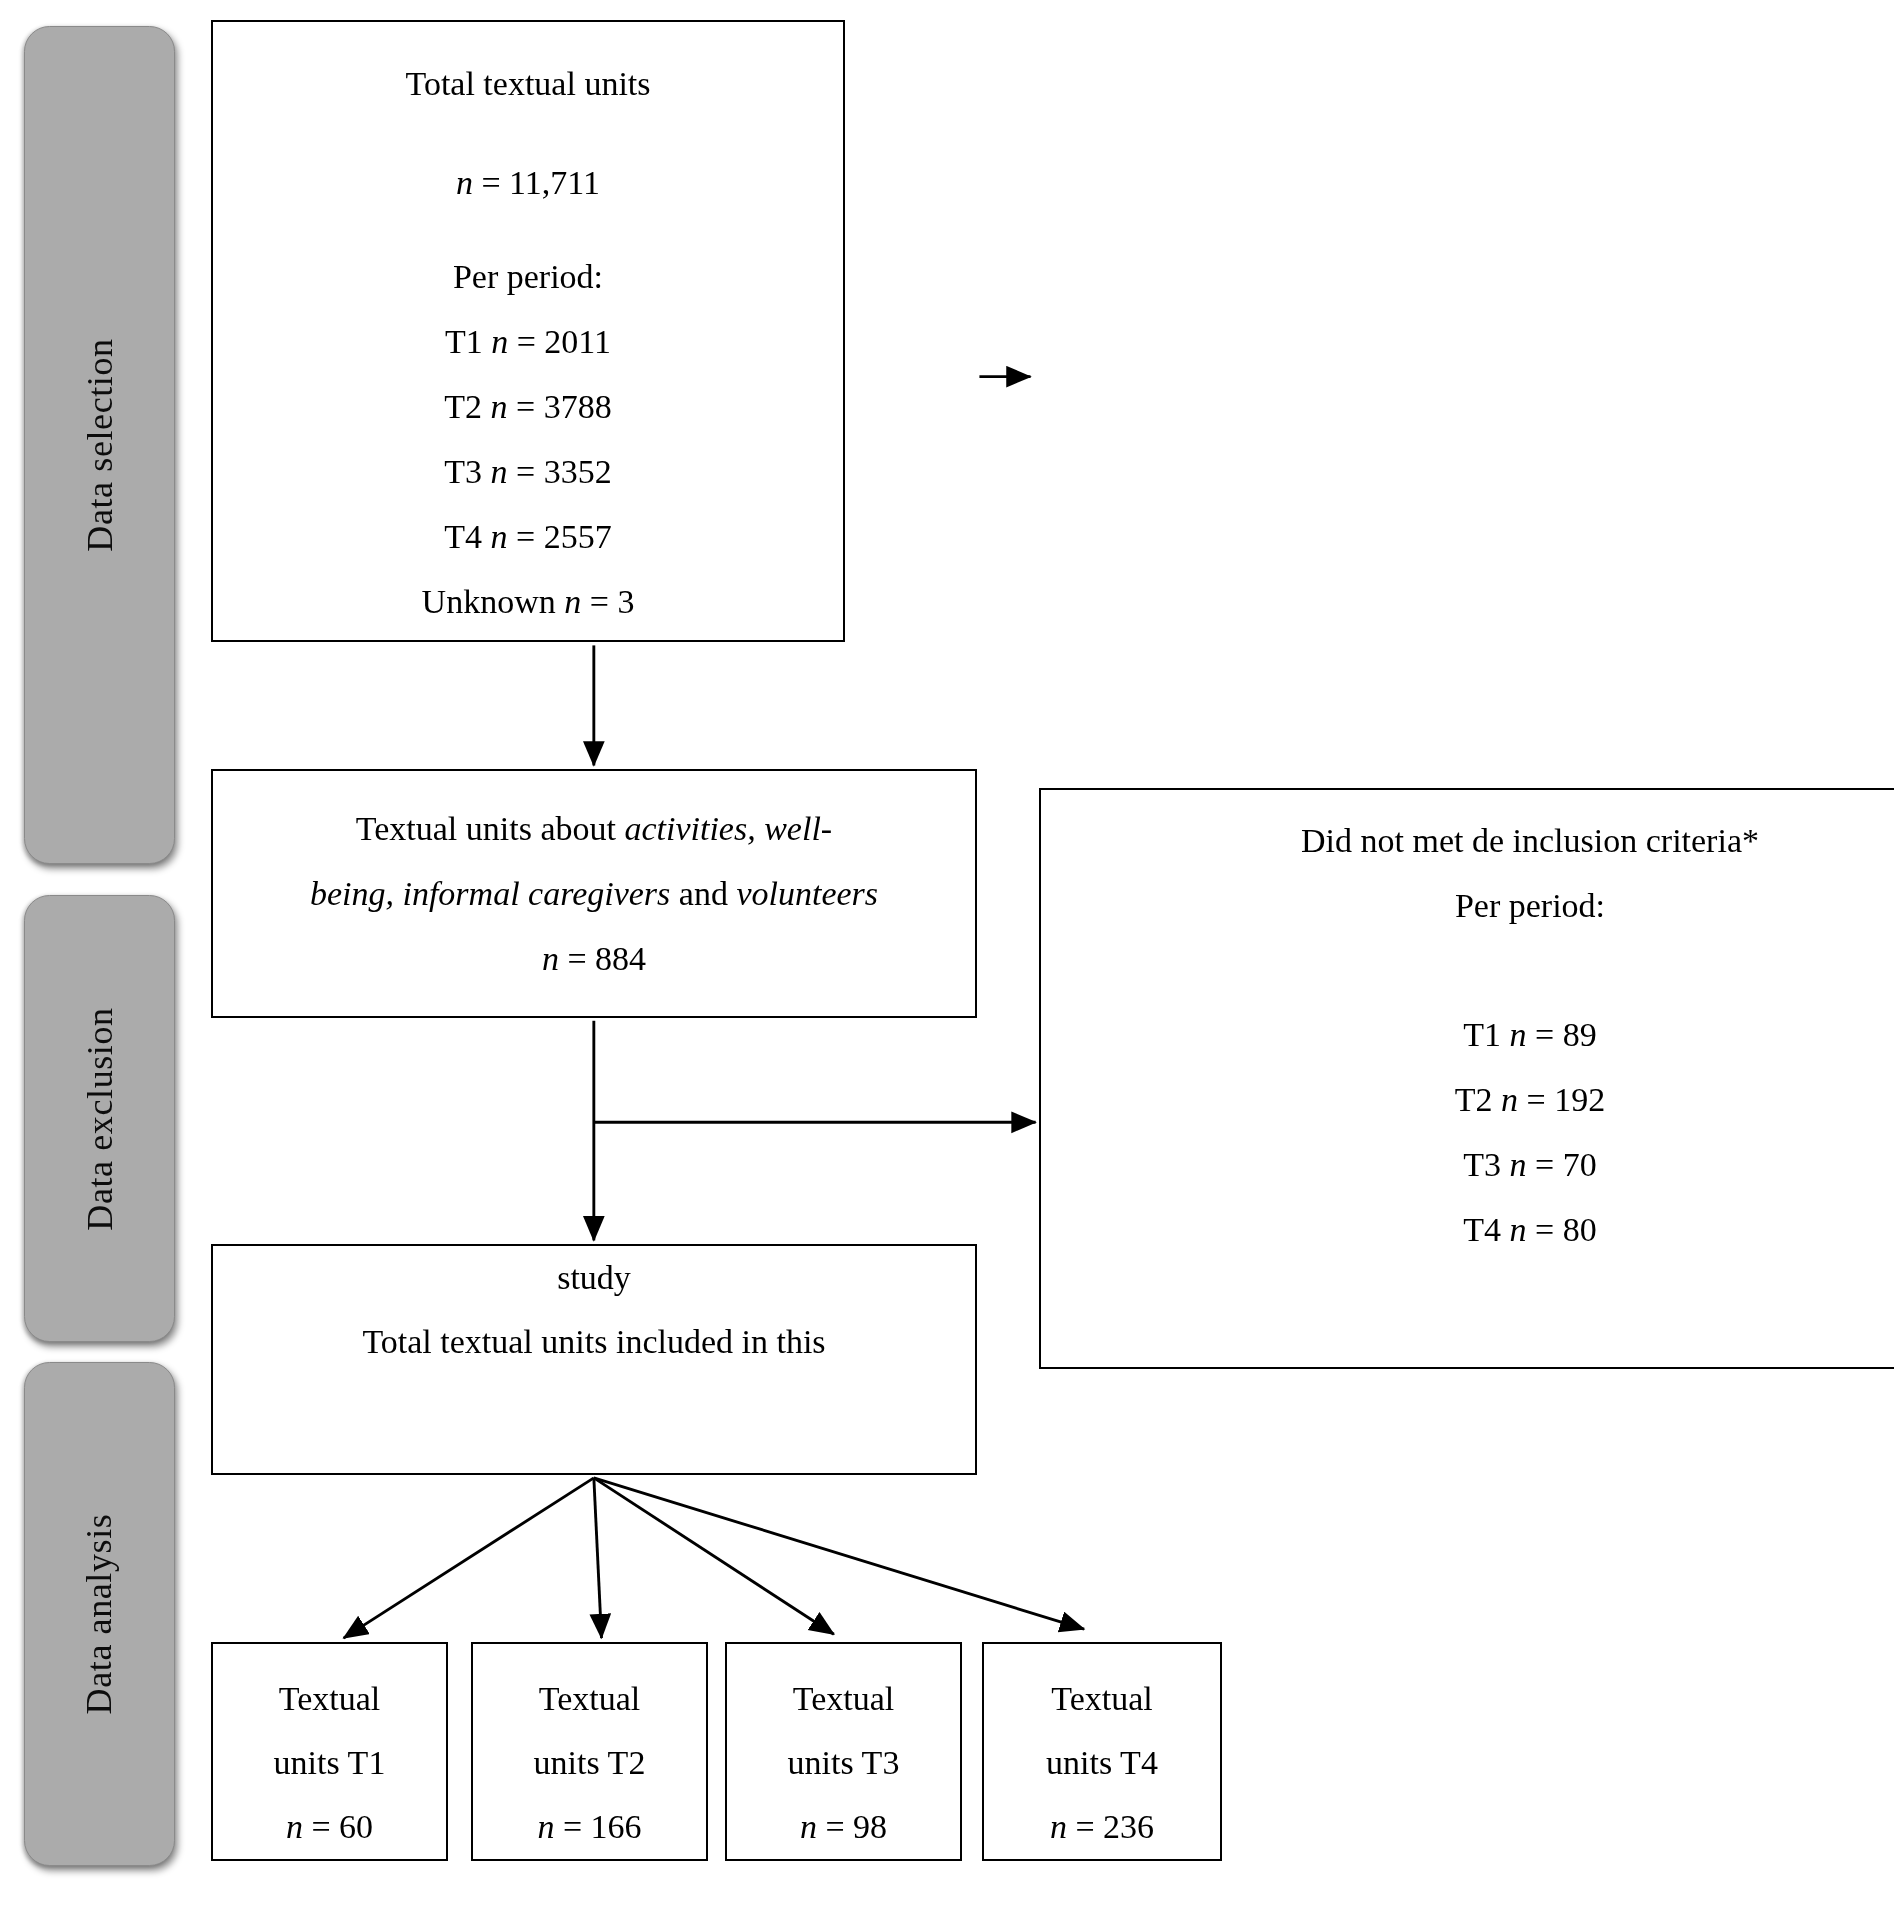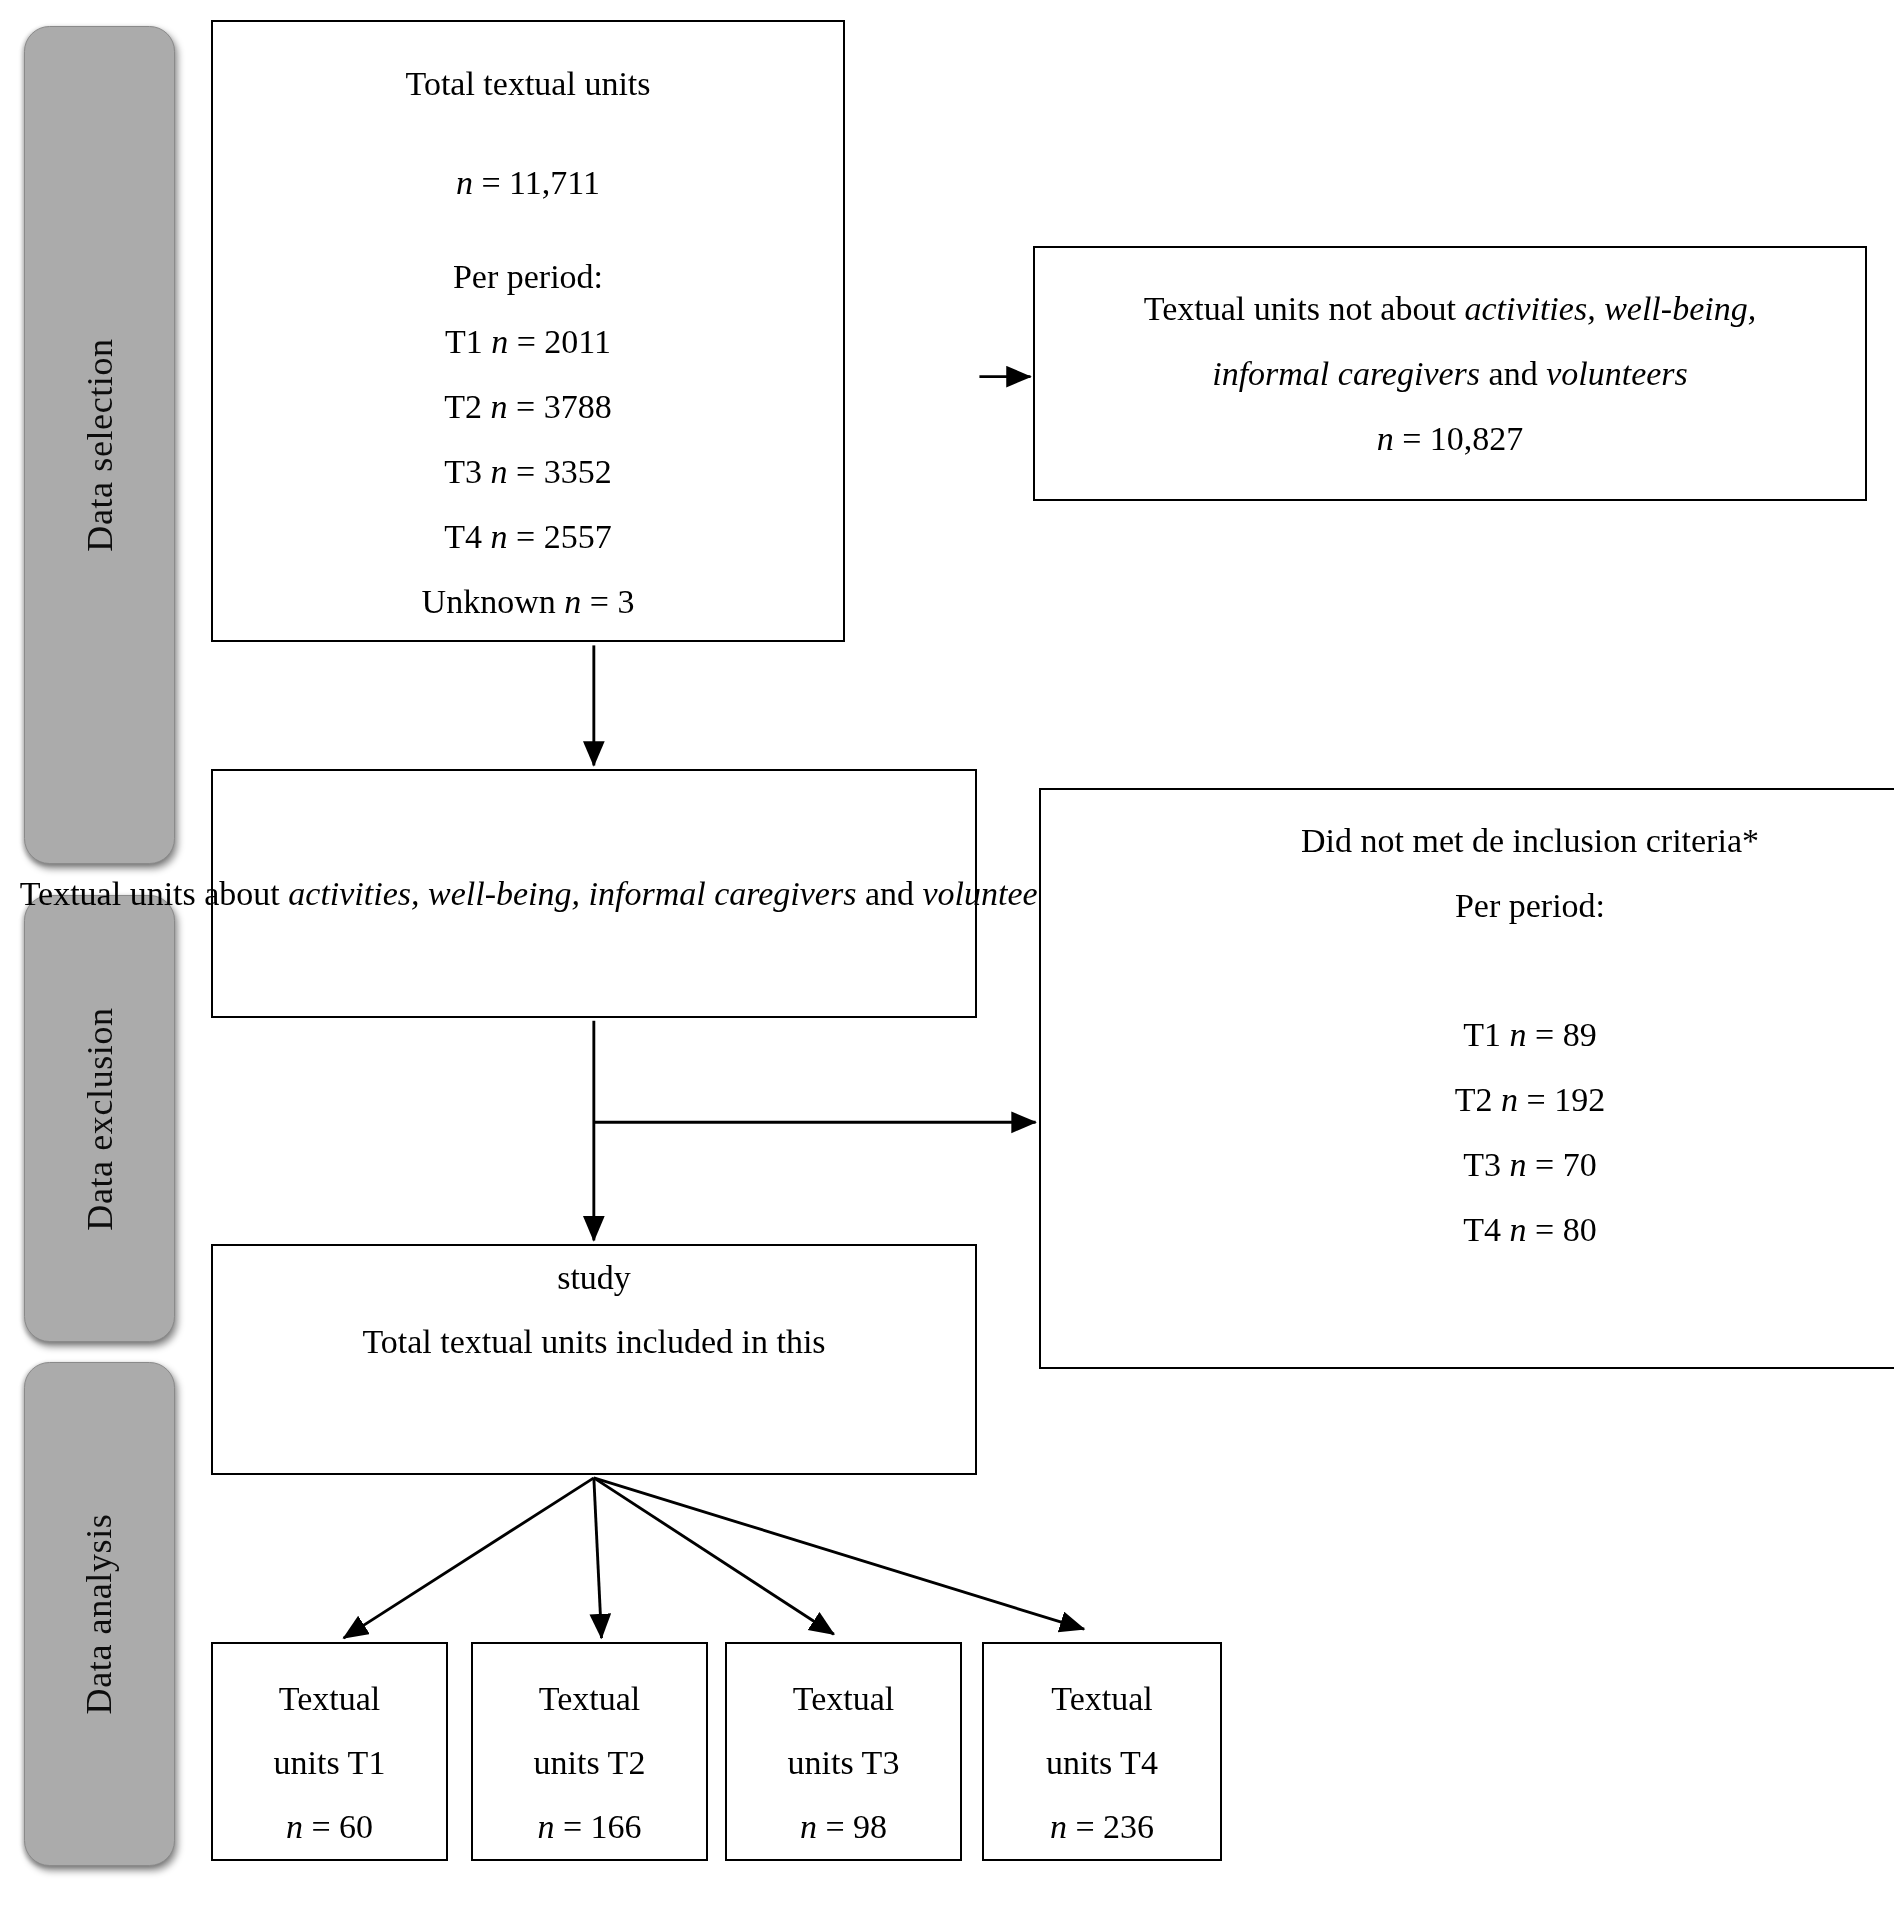--- a/index.html
+++ b/index.html
@@ -57,21 +57,21 @@
   .it { font-style: italic; }
 
   #box-total { left: 211px; top: 20.4px; width: 634px; height: 622px; padding-top: 29px; }
   #box-total .line:nth-child(1) { margin-bottom: 34px; }
   #box-total .line:nth-child(2) { margin-bottom: 29px; }
 
   #box-not-about { left: 1033px; top: 246px; width: 834px; height: 255px;
     display: flex; flex-direction: column; justify-content: center; align-items: center; }
 
   #box-about { left: 211px; top: 769px; width: 766px; height: 249px;
-    display: flex; flex-direction: row; justify-content: center; align-items: center; }
+    display: flex; flex-direction: column; justify-content: center; align-items: center; }
 
   #box-excluded { left: 1039px; top: 788px; width: 982px; height: 581px; padding-top: 18px; }
   #box-excluded .line:nth-child(2) { margin-bottom: 64px; }
 
   #box-included { left: 211px; top: 1244px; width: 766px; height: 231px; }
   #box-included .line { line-height: 64px; }
 
   .tbox { top: 1642px; width: 237px; height: 219px; padding-top: 23px; }
   .tbox .line { line-height: 64px; }
   #box-t1 { left: 211px; }
@@ -114,25 +114,20 @@
     <div class="line"><span>Total textual units</span></div>
     <div class="line"><span class="it">n</span><span> = 11,711</span></div>
     <div class="line"><span>Per period:</span></div>
     <div class="line"><span>T1 </span><span class="it">n</span><span> = 2011</span></div>
     <div class="line"><span>T2 </span><span class="it">n</span><span> = 3788</span></div>
     <div class="line"><span>T3 </span><span class="it">n</span><span> = 3352</span></div>
     <div class="line"><span>T4 </span><span class="it">n</span><span> = 2557</span></div>
     <div class="line"><span>Unknown </span><span class="it">n</span><span> = 3</span></div>
   </div>
 
-  <div class="fbox" id="box-not-about">
-    <div class="line"><span>Textual units not about </span><span class="it">activities, well-being,</span></div>
-    <div class="line"><span class="it">informal caregivers</span><span> and </span><span class="it">volunteers</span></div>
-    <div class="line"><span class="it">n</span><span> = 10,827</span></div>
-  </div>
 
   <div class="fbox" id="box-about">
     <div class="line"><span>Textual units about </span><span class="it">activities, well-</span></div>
     <div class="line"><span class="it">being, informal caregivers</span><span> and </span><span class="it">volunteers</span></div>
     <div class="line"><span class="it">n</span><span> = 884</span></div>
   </div>
 
   <div class="fbox" id="box-excluded">
     <div class="line"><span>Did not met de inclusion criteria*</span></div>
     <div class="line"><span>Per period:</span></div>

